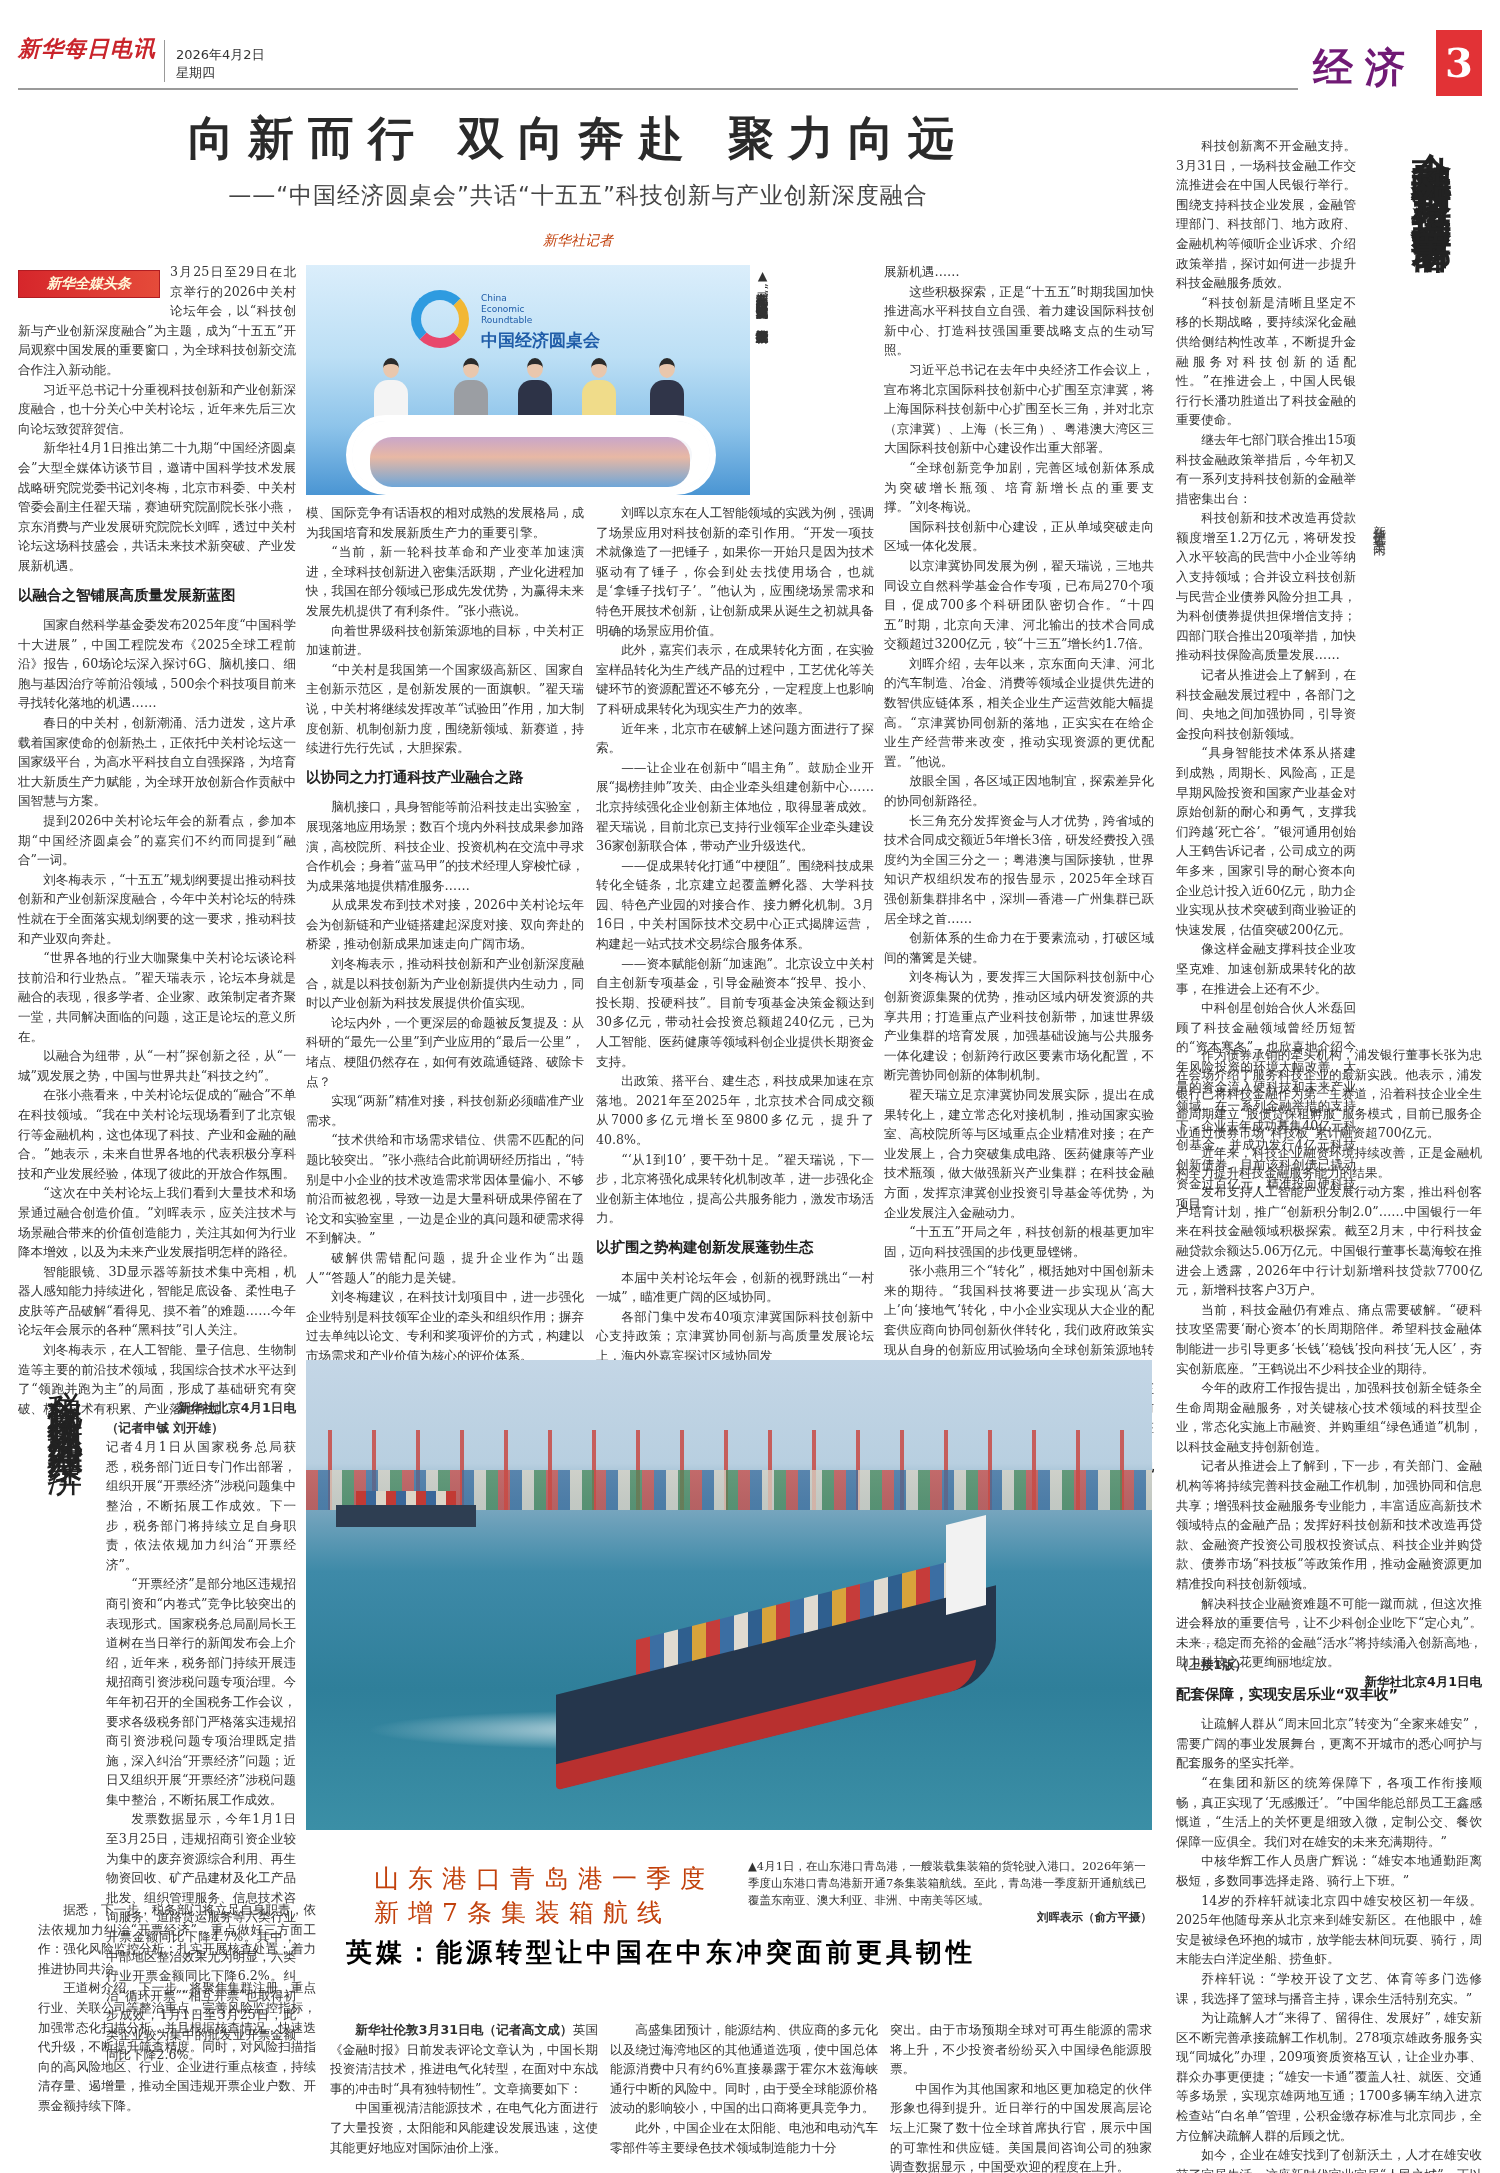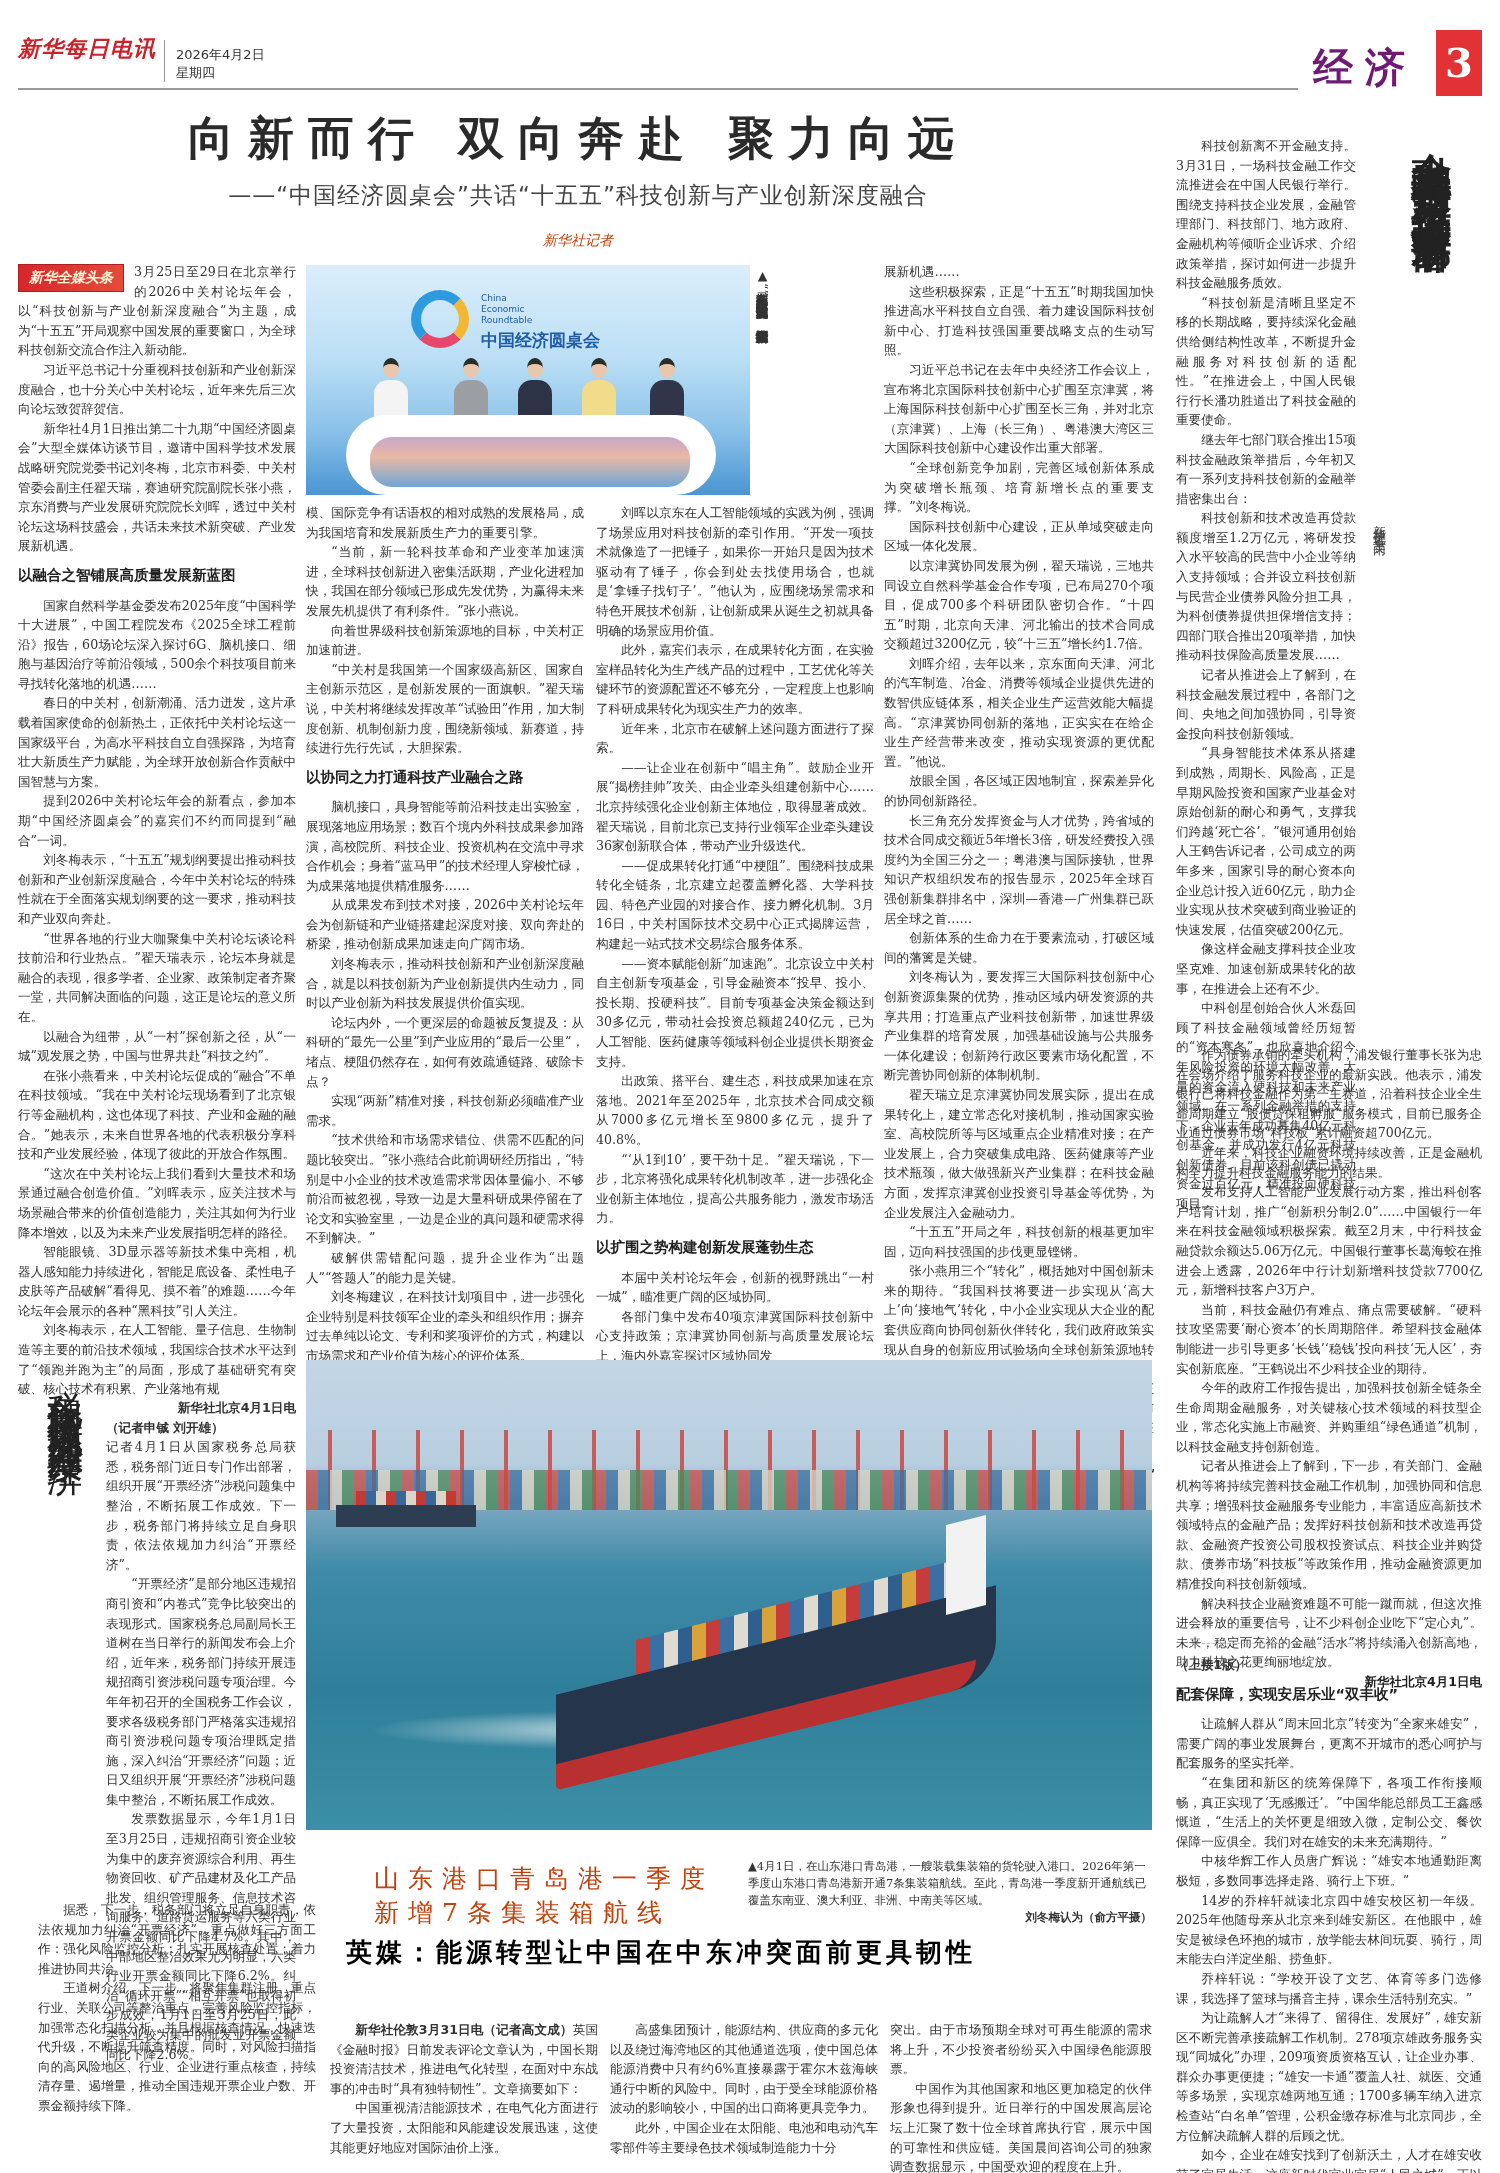--- a/index.html
+++ b/index.html
@@ -20,21 +20,21 @@
   .mast-date { left: 158px; top: 32px; font-family: "DejaVu Sans", sans-serif; font-size: 13px; color: #333; line-height: 18px; }
   .mast-rule { left: 0; top: 74px; width: 1280px; height: 1.5px; background: #9a9a9a; }
   .section-name { left: 1295px; top: 26px; font-family: "DejaVu Serif", serif; font-weight: bold; font-size: 40px; color: #701a75; letter-spacing: 12px; }
   .page-num { left: 1418px; top: 16px; width: 46px; height: 66px; background: #e23236; color: #fff; font-family: "DejaVu Serif", serif; font-weight: bold; font-size: 40px; text-align: center; line-height: 66px; }
 
   
   .main-title { left: 18px; top: 108px; width: 1120px; text-align: center; font-family: "DejaVu Serif", serif; font-weight: bold; font-size: 46px; letter-spacing: 14px; color: #2a2a2a; }
   .main-subtitle { left: 18px; top: 180px; width: 1120px; text-align: center; font-family: "DejaVu Sans", sans-serif; font-size: 23px; color: #444; letter-spacing: 1px; }
   .byline { left: 18px; top: 232px; width: 1120px; text-align: center; font-size: 14px; color: #c2410c; font-style: italic; }
 
-  .badge { display: inline-block; background: linear-gradient(90deg,#d6262b,#e54b3a); color: #fff8d8; font-family: "DejaVu Sans", sans-serif; font-weight: bold; font-style: italic; font-size: 14px; padding: 3px 10px; border: 1px solid #b01d22; float: left; margin: 2px 10px 4px 0; }
+  .badge { display: inline-block; background: linear-gradient(90deg,#d6262b,#e54b3a); color: #fff8d8; font-family: "DejaVu Sans", sans-serif; font-weight: bold; font-style: italic; font-size: 14px; padding: 3px 28px; border: 1px solid #b01d22; float: left; margin: 8px 10px 4px 0; }
 
   
   .photo1 { left: 306px; top: 265px; width: 444px; height: 230px; background: linear-gradient(180deg,#dbeefb 0%,#bcdff5 40%,#8ec4ea 70%,#4a95d3 100%); overflow: hidden; }
   .photo1 .ring { position:absolute; left:105px; top:25px; width:58px; height:58px; border-radius:50%; border:10px solid #2e9be0; border-right-color:#f2b733; border-bottom-color:#e8476c; }
   .photo1 .brand-en { position:absolute; left:175px; top:28px; font-family:"DejaVu Sans",sans-serif; font-size:9px; color:#1f5ca8; line-height:11px; }
   .photo1 .brand-cn { position:absolute; left:175px; top:64px; font-family:"DejaVu Sans",sans-serif; font-weight:bold; font-size:17px; color:#1f5ca8; }
   .photo1 .desk { position:absolute; left:40px; top:150px; width:370px; height:80px; border-radius:40px; background:#f5f7fa; border:6px solid #fff; box-shadow: inset 0 0 0 18px #fff; }
   .photo1 .desk-inner { position:absolute; left:64px; top:172px; width:320px; height:50px; border-radius:22px; background:linear-gradient(180deg,#c9a6c9,#e8b8a4 40%,#6fa6d8); }
   .person { position:absolute; width:34px; top:115px; height:50px; border-radius:14px 14px 2px 2px; }
   .person .head { position:absolute; left:9px; top:-22px; width:16px; height:20px; border-radius:50%; background:#e9c7ad; border-top:6px solid #2b2b2b; }
@@ -242,21 +242,21 @@
   <div class="ship"></div>
   <div class="hull-red"></div>
   <div class="bridge"></div>
 </div>
 <div class="abs photo2-title">
   <div>山东港口青岛港一季度</div>
   <div>新增7条集装箱航线</div>
 </div>
 <div class="abs photo2-caption" style="left:748px; width:404px;">
   <div>▲4月1日，在山东港口青岛港，一艘装载集装箱的货轮驶入港口。2026年第一季度山东港口青岛港新开通7条集装箱航线。至此，青岛港一季度新开通航线已覆盖东南亚、澳大利亚、非洲、中南美等区域。</div>
-  <div style="text-align:right; font-family:'DejaVu Sans',sans-serif; font-weight:bold;">刘冬梅认为（俞方平摄）</div>
+  <div style="text-align:right; font-family:'DejaVu Sans',sans-serif; font-weight:bold;">刘晖表示（俞方平摄）</div>
 </div>
 
 <div class="abs energy-title" style="left:346px;">英媒：能源转型让中国在中东冲突面前更具韧性</div>
 <div class="abs txt" style="left:330px; top:2020px; width:268px;">
   <p><b style="font-family:'DejaVu Sans',sans-serif;">新华社伦敦3月31日电（记者高文成）</b><span>英国《金融时报》日前发表评论文章认为，中国长期投资清洁技术，推进电气化转型，在面对中东战事的冲击时“具有独特韧性”。文章摘要如下：</span></p>
   <p>中国重视清洁能源技术，在电气化方面进行了大量投资，太阳能和风能建设发展迅速，这使其能更好地应对国际油价上涨。</p>
 </div>
 <div class="abs txt" style="left:610px; top:2020px; width:268px;">
   <p>高盛集团预计，能源结构、供应商的多元化以及绕过海湾地区的其他通道选项，使中国总体能源消费中只有约6%直接暴露于霍尔木兹海峡通行中断的风险中。同时，由于受全球能源价格波动的影响较小，中国的出口商将更具竞争力。</p>
   <p>此外，中国企业在太阳能、电池和电动汽车零部件等主要绿色技术领域制造能力十分</p>

